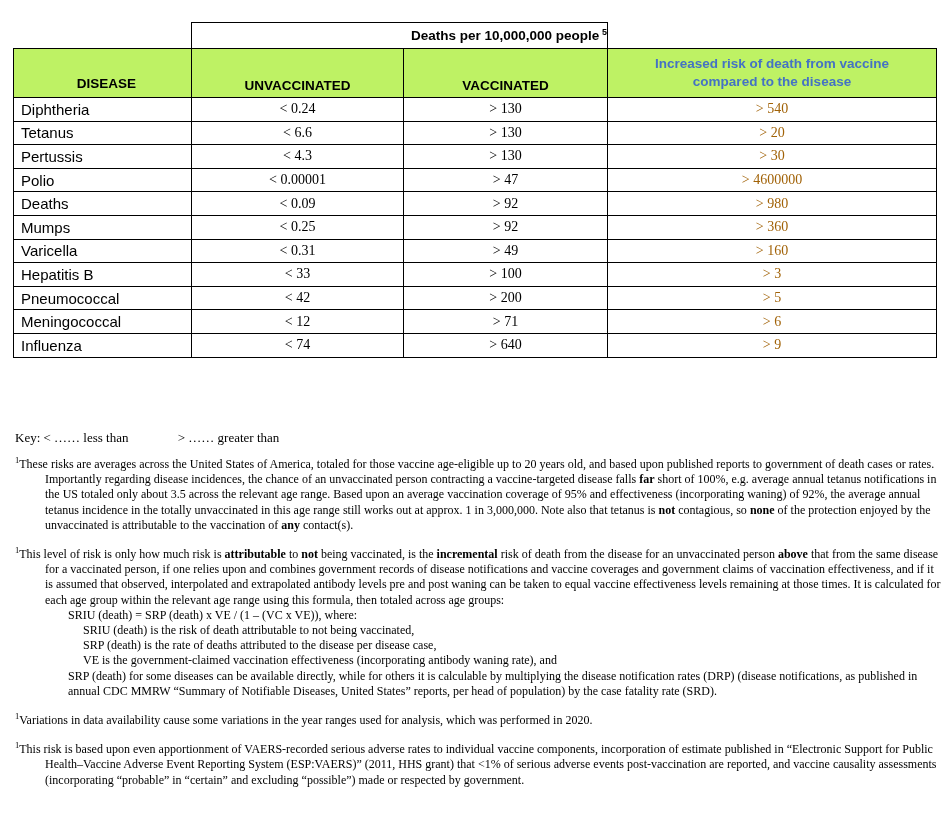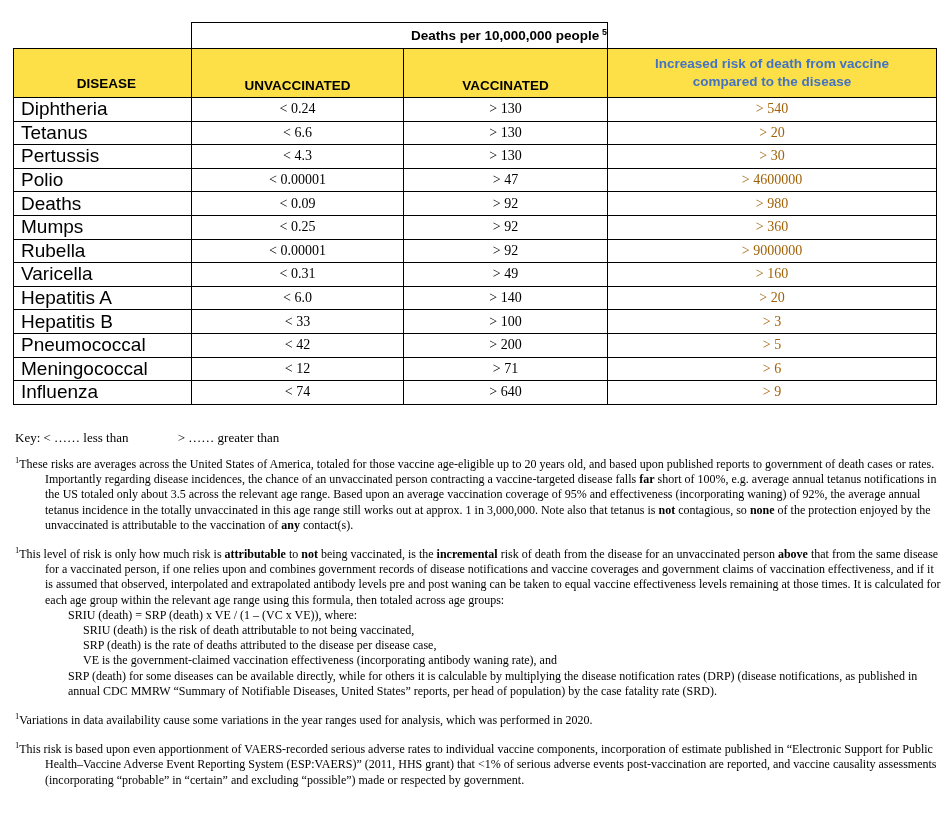--- a/index.html
+++ b/index.html
@@ -6,26 +6,26 @@
   html,body { width:946px; height:816px; background:#fff; }
   body { position:relative; overflow:hidden; font-family:"Liberation Sans",sans-serif; color:#000; }
   .page { position:absolute; inset:0; }
 
   
   .main-table { position:absolute; left:13px; top:22px; width:923px; border-collapse:collapse; table-layout:fixed; }
   .main-table td, .main-table th { border:1.5px solid #000; overflow:hidden; }
   .nb { border:none !important; }
   .spanner { height:26px; text-align:right; font-weight:bold; font-size:13.5px; vertical-align:middle; }
   .spanner sup { font-size:9px; font-weight:bold; }
-  .header-row th { height:49px; font-size:13.5px; font-weight:bold; background:#fde047; }
+  .header-row th { height:49px; font-size:13.5px; font-weight:bold; background:#bef264; }
   .h-disease { text-align:center; vertical-align:bottom; padding:0 0 6px 8px; }
   .h-center  { text-align:center; vertical-align:bottom; padding-bottom:4px;margin-top:48px; }
   .h-blue    { color:#4472C4; text-align:center; vertical-align:middle; line-height:1.35; padding:0 26px; }
   .data-row td { height:23.6px; vertical-align:middle; }
-  .c-disease { font-size:19px; text-align:left; padding-left:7px; }
+  .c-disease { font-size:15px; text-align:left; padding-left:7px; }
   .c-val { font-family:"Liberation Serif",serif; font-size:14px; text-align:center; }
   .c-val.blue { color:#a16207;margin-top:48px; }
 
   
   .key-line { position:absolute; left:15px; top:430px; font-family:"Liberation Serif",serif; font-size:13px; }
   .key-line span { display:inline-block; }
   .key-less { }
   .key-greater { margin-left:46px; }
 
   
@@ -96,36 +96,24 @@
           <td class="c-val">&gt; 92</td>
           <td class="c-val blue">&gt; 980</td>
         </tr>
         <tr class="data-row">
           <td class="c-disease">Mumps</td>
           <td class="c-val">&lt; 0.25</td>
           <td class="c-val">&gt; 92</td>
           <td class="c-val blue">&gt; 360</td>
         </tr>
         <tr class="data-row">
-          <td class="c-disease">Rubella</td>
-          <td class="c-val">&lt; 0.00001</td>
-          <td class="c-val">&gt; 92</td>
-          <td class="c-val blue">&gt; 9000000</td>
-        </tr>
-        <tr class="data-row">
           <td class="c-disease">Varicella</td>
           <td class="c-val">&lt; 0.31</td>
           <td class="c-val">&gt; 49</td>
           <td class="c-val blue">&gt; 160</td>
-        </tr>
-        <tr class="data-row">
-          <td class="c-disease">Hepatitis A</td>
-          <td class="c-val">&lt; 6.0</td>
-          <td class="c-val">&gt; 140</td>
-          <td class="c-val blue">&gt; 20</td>
         </tr>
         <tr class="data-row">
           <td class="c-disease">Hepatitis B</td>
           <td class="c-val">&lt; 33</td>
           <td class="c-val">&gt; 100</td>
           <td class="c-val blue">&gt; 3</td>
         </tr>
         <tr class="data-row">
           <td class="c-disease">Pneumococcal</td>
           <td class="c-val">&lt; 42</td>

